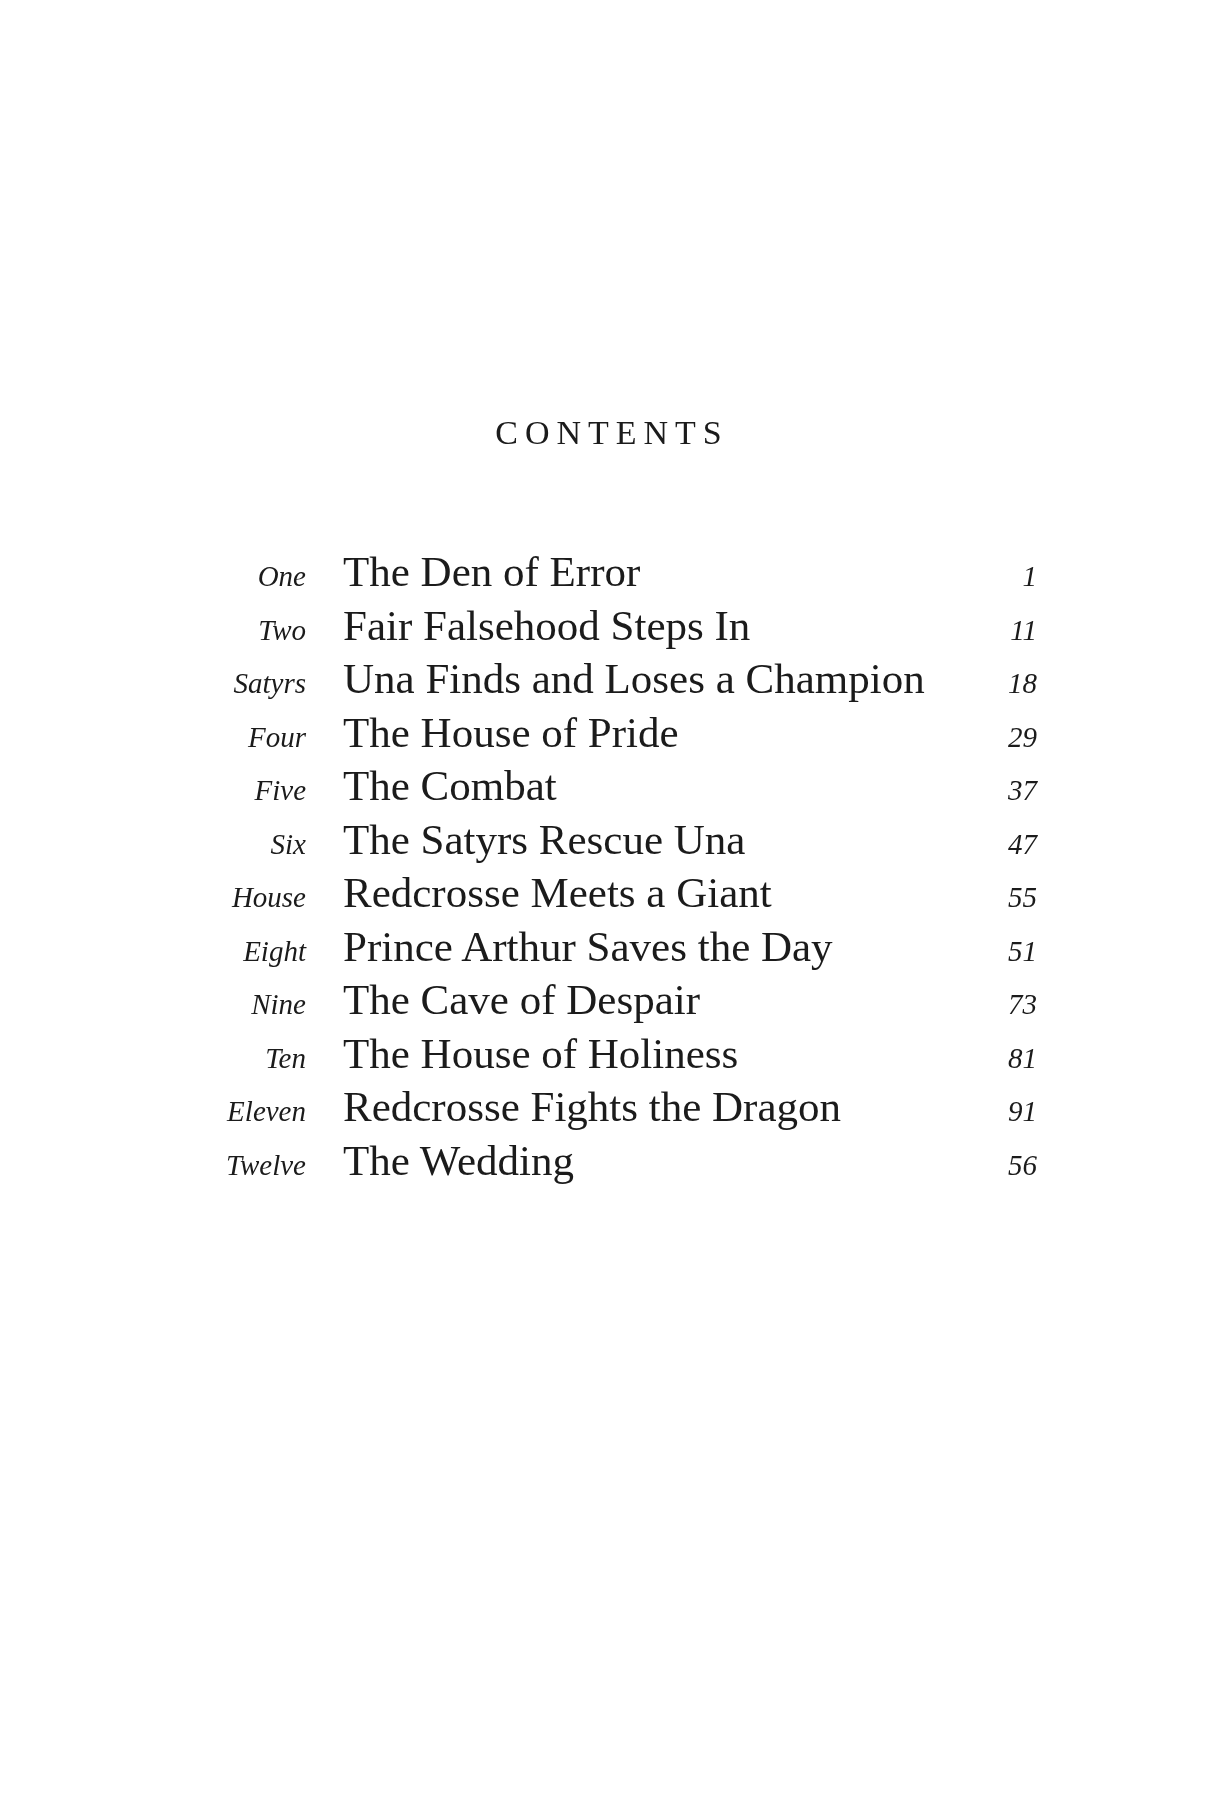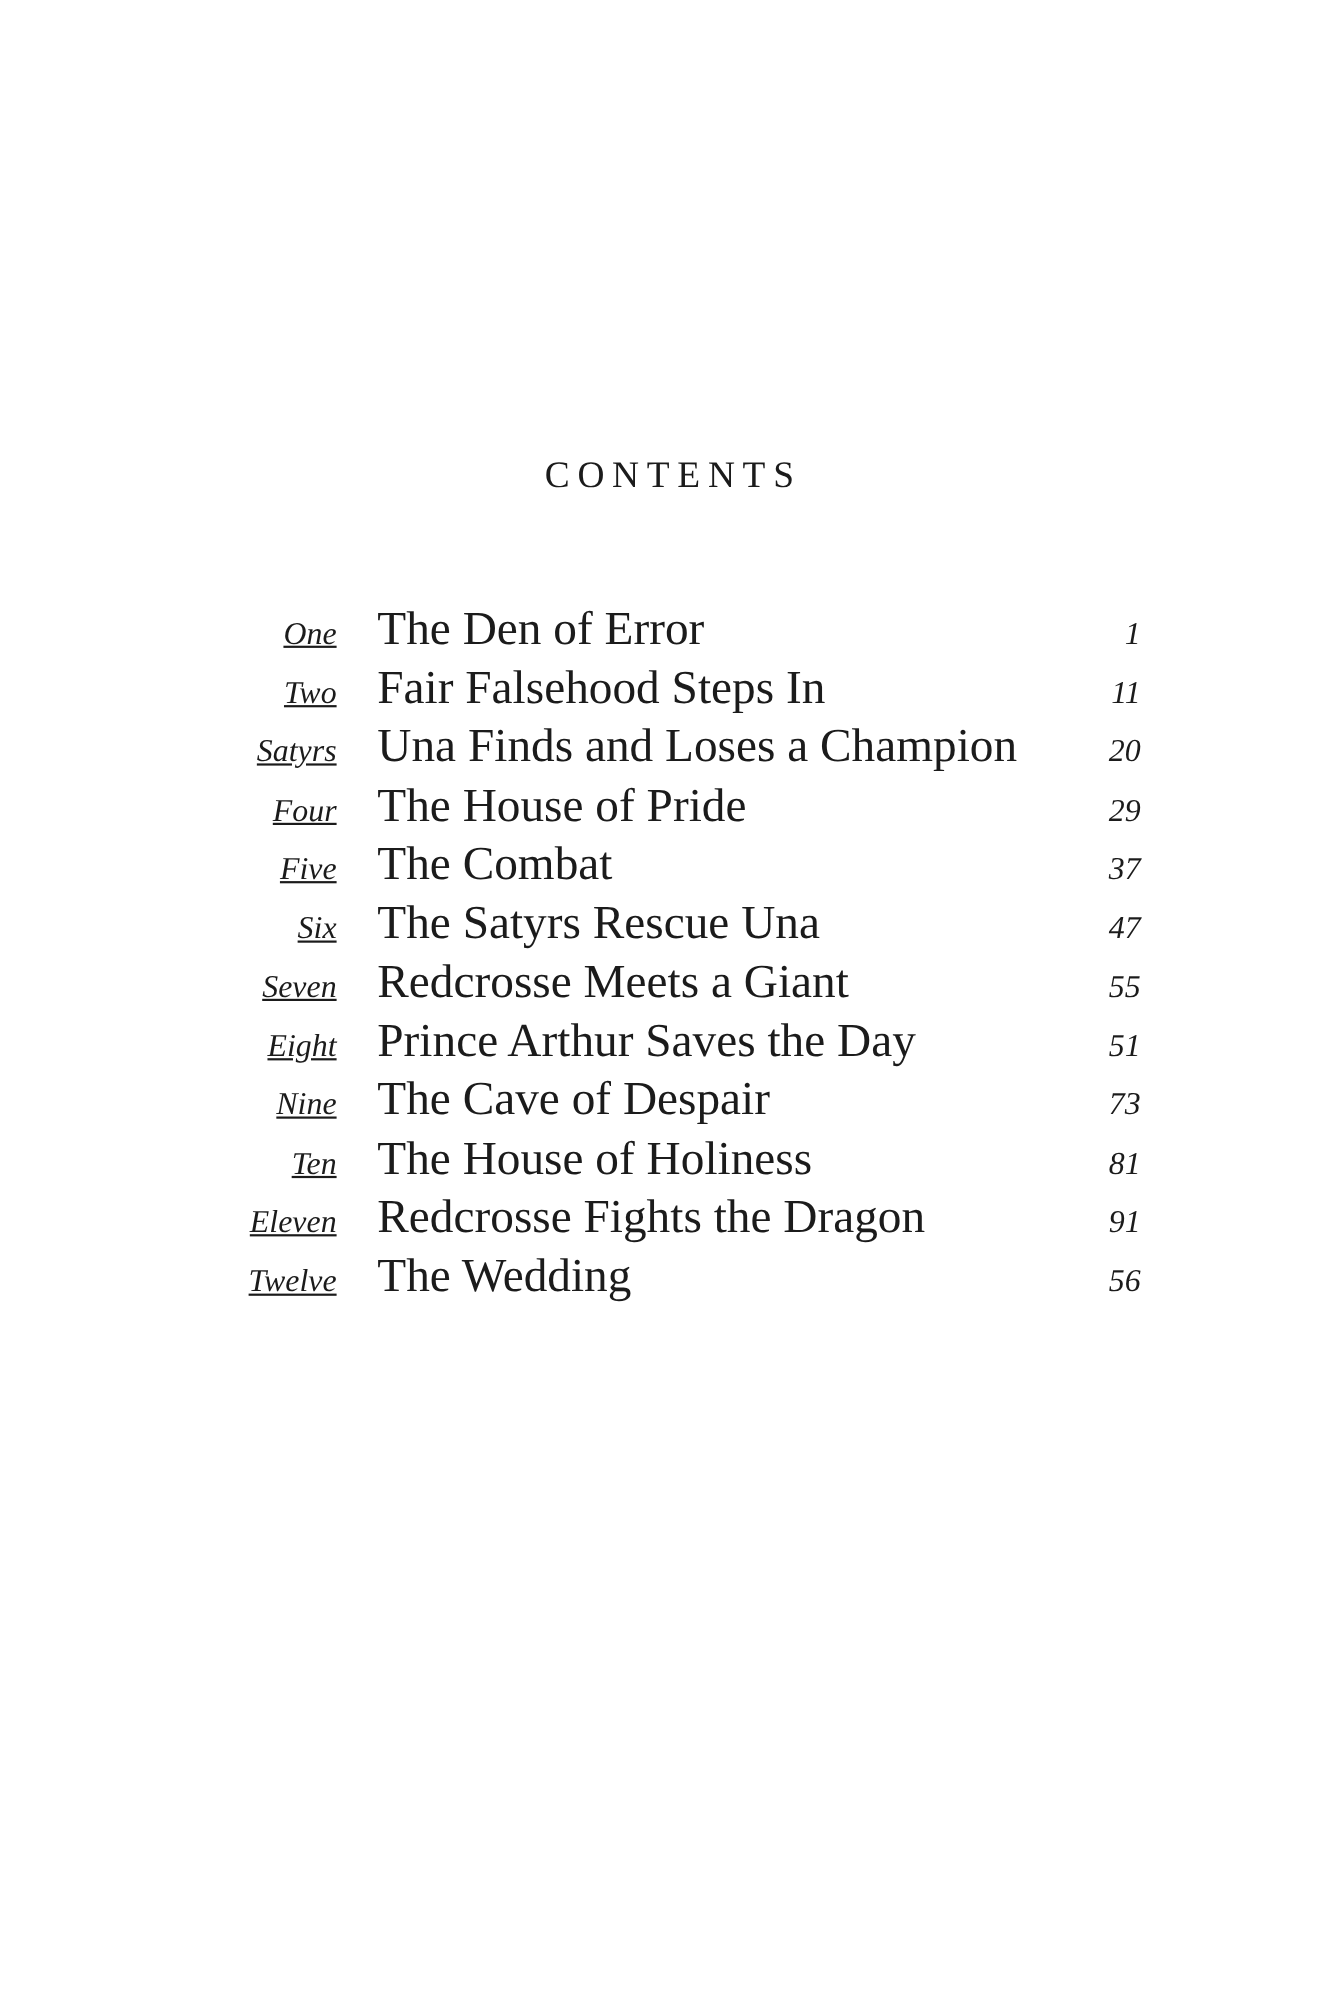--- a/index.html
+++ b/index.html
@@ -43,21 +43,20 @@
   }
   .chapter-number {
     width: 126px;
     text-align: right;
     font-family: "Liberation Serif", serif;
     font-style: italic;
     font-size: 29px;
     line-height: 53.5px;
     color: #1b1b1b;
     white-space: nowrap;
-    text-decoration: underline;
   }
   .chapter-title {
     flex: 1;
     margin-left: 37px;
     font-family: "Liberation Serif", serif;
     font-size: 43px;
     line-height: 53.5px;
     color: #1b1b1b;
     white-space: nowrap;
   }
@@ -87,21 +86,21 @@
 
   <div class="toc-row">
     <span class="chapter-number">Two</span>
     <span class="chapter-title">Fair Falsehood Steps In</span>
     <span class="chapter-page">11</span>
   </div>
 
   <div class="toc-row">
     <span class="chapter-number">Satyrs</span>
     <span class="chapter-title">Una Finds and Loses a Champion</span>
-    <span class="chapter-page">20</span>
+    <span class="chapter-page">18</span>
   </div>
 
   <div class="toc-row">
     <span class="chapter-number">Four</span>
     <span class="chapter-title">The House of Pride</span>
     <span class="chapter-page">29</span>
   </div>
 
   <div class="toc-row">
     <span class="chapter-number">Five</span>
@@ -109,21 +108,21 @@
     <span class="chapter-page">37</span>
   </div>
 
   <div class="toc-row">
     <span class="chapter-number">Six</span>
     <span class="chapter-title">The Satyrs Rescue Una</span>
     <span class="chapter-page">47</span>
   </div>
 
   <div class="toc-row">
-    <span class="chapter-number">Seven</span>
+    <span class="chapter-number">House</span>
     <span class="chapter-title">Redcrosse Meets a Giant</span>
     <span class="chapter-page">55</span>
   </div>
 
   <div class="toc-row">
     <span class="chapter-number">Eight</span>
     <span class="chapter-title">Prince Arthur Saves the Day</span>
     <span class="chapter-page">51</span>
   </div>
 

